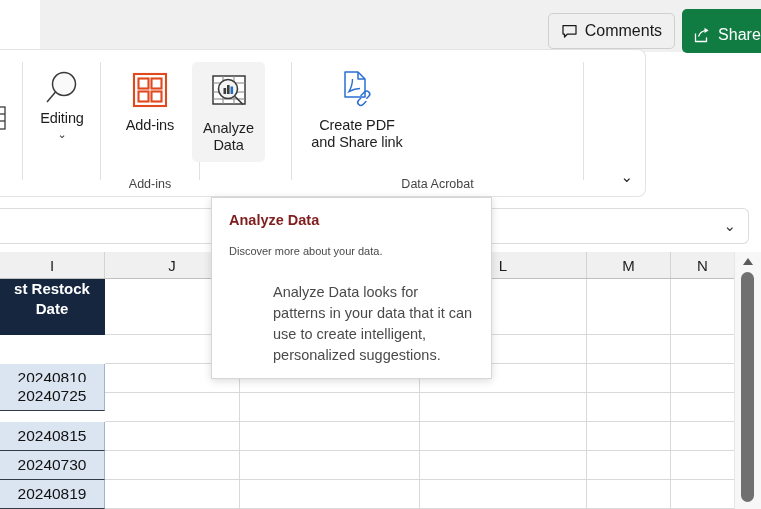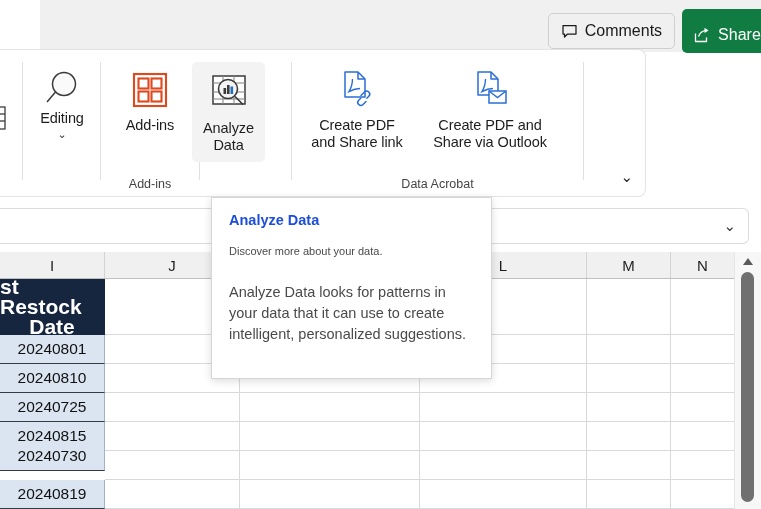--- a/index.html
+++ b/index.html
@@ -105,22 +105,22 @@
   }
   .gridcell {
     position: absolute;
     box-sizing: border-box;
     border-right: 1px solid #d9d9d9;
     border-bottom: 1px solid #d9d9d9;
     background: #ffffff;
   }
   .hdrcell {
     background: #16263f; color: #ffffff;
-    font-weight: bold; font-size: 21px;
-    display: flex; flex-direction: column; align-items: center; justify-content: center;
+    font-weight: bold; font-size: 15px;
+    display: flex; flex-direction: column; align-items: center; justify-content: flex-start;
     border-right: 1px solid #16263f; border-bottom: 1px solid #16263f;
     line-height: 20px;
   }
   .datacell {
     background: #dbe5f1; color: #111111; font-size: 15.5px;
     display: flex; align-items: center; justify-content: center;
     border-bottom: 1px solid #333b47;
     border-right: 1px solid #9fb4cc;
   }
 
@@ -140,23 +140,23 @@
 
   
   .tooltip {
     position: absolute; left: 211px; top: 197px; width: 281px; height: 182px;
     background: #ffffff;
     border: 1px solid #d6d6d6;
     box-shadow: 0 2px 8px rgba(0,0,0,0.14);
     box-sizing: border-box;
     padding: 14px 18px 0 17px;
   }
-  .tt-title { font-size: 14.5px; font-weight: bold; color: #1d4ed8; margin-bottom: 13px; }
+  .tt-title { font-size: 14.5px; font-weight: bold; color: #7f1d1d; margin-bottom: 13px; }
   .tt-line  { font-size: 11px; color: #4a4a4a; line-height: 21px; }
-  .tt-body  { font-size: 14.5px; color: #4a4a4a; line-height: 21px; margin-top: 20px; }
+  .tt-body  { font-size: 14.5px; color: #4a4a4a; line-height: 21px; margin-top: 20px; margin-left: 44px; }
 </style>
 </head>
 <body>
 
 <div id="app">
 
   <div class="topbar">
     <div class="topbar-right">
 
       <div class="comments-btn">
@@ -261,33 +261,20 @@
             <path d="M23 3v7h7" fill="none" stroke="#2b6fd4" stroke-width="1.5" stroke-linejoin="round"></path>
             <path d="M17.5 10c0 5-2 10-3.5 12.5 3-1.5 8-3 11-3" fill="none" stroke="#2b6fd4" stroke-width="1.4"></path>
             <path d="M26 26.5l3.5-3.5a3 3 0 014.3 4.3l-2 2" fill="none" stroke="#2b6fd4" stroke-width="1.5" stroke-linecap="round"></path>
             <path d="M31 32.5l-3 3a3 3 0 01-4.3-4.3l2-2" fill="none" stroke="#2b6fd4" stroke-width="1.5" stroke-linecap="round"></path>
           </svg>
         </span>
         <span class="btn-label">Create PDF</span>
         <span class="btn-label">and Share link</span>
       </div>
 
-      <div class="btn" style="left:128px; top:12px; width:140px; padding:7px 0 4px;">
-        <span style="display:flex; margin-bottom:6px;">
-          <svg width="44" height="42" viewBox="0 0 44 42">
-            <path d="M10 3h13l7 7v16H10z" fill="#ffffff" stroke="#2b6fd4" stroke-width="1.5" stroke-linejoin="round"></path>
-            <path d="M23 3v7h7" fill="none" stroke="#2b6fd4" stroke-width="1.5" stroke-linejoin="round"></path>
-            <path d="M17.5 10c0 5-2 10-3.5 12.5 3-1.5 8-3 11-3" fill="none" stroke="#2b6fd4" stroke-width="1.4"></path>
-            <rect x="21" y="22" width="17" height="12" fill="#ffffff" stroke="#2b6fd4" stroke-width="1.5"></rect>
-            <path d="M21 22l8.5 6.5L38 22" fill="none" stroke="#2b6fd4" stroke-width="1.4"></path>
-          </svg>
-        </span>
-        <span class="btn-label">Create PDF and</span>
-        <span class="btn-label">Share via Outlook</span>
-      </div>
 
       <div class="grp-label">Data Acrobat</div>
     </div>
 
     <div class="grp-sep" style="left:583px;"></div>
 
     <div class="ribbon-collapse">⌄</div>
   </div>
 
   <div class="formula-bar">
@@ -308,25 +295,24 @@
     <div class="gridcell hdrcell" style="left:0px; top:27px; width:105px; height:56px;">
       <span>st Restock</span>
       <span>Date</span>
     </div>
     <div class="gridcell" style="left:105px; top:27px; width:135px; height:56px;"></div>
     <div class="gridcell" style="left:240px; top:27px; width:180px; height:56px;"></div>
     <div class="gridcell" style="left:420px; top:27px; width:167px; height:56px;"></div>
     <div class="gridcell" style="left:587px; top:27px; width:84px;  height:56px;"></div>
     <div class="gridcell" style="left:671px; top:27px; width:64px;  height:56px;"></div>
 
-    <div class="gridcell datacell" style="left:0px; top:83px;  width:105px; height:29px;">20240801</div>
     <div class="gridcell datacell" style="left:0px; top:112px; width:105px; height:29px;">20240810</div>
-    <div class="gridcell datacell" style="left:0px; top:141px; width:105px; height:29px;">20240725</div>
+    <div class="gridcell datacell" style="left:0px; top:130px; width:105px; height:29px;">20240725</div>
     <div class="gridcell datacell" style="left:0px; top:170px; width:105px; height:29px;">20240815</div>
-    <div class="gridcell datacell" style="left:0px; top:190px; width:105px; height:29px;">20240730</div>
+    <div class="gridcell datacell" style="left:0px; top:199px; width:105px; height:29px;">20240730</div>
     <div class="gridcell datacell" style="left:0px; top:228px; width:105px; height:29px;">20240819</div>
 
     <div class="gridcell" style="left:105px; top:83px;  width:135px; height:29px;"></div>
     <div class="gridcell" style="left:105px; top:112px; width:135px; height:29px;"></div>
     <div class="gridcell" style="left:105px; top:141px; width:135px; height:29px;"></div>
     <div class="gridcell" style="left:105px; top:170px; width:135px; height:29px;"></div>
     <div class="gridcell" style="left:105px; top:199px; width:135px; height:29px;"></div>
     <div class="gridcell" style="left:105px; top:228px; width:135px; height:29px;"></div>
 
     <div class="gridcell" style="left:240px; top:83px;  width:180px; height:29px;"></div>

